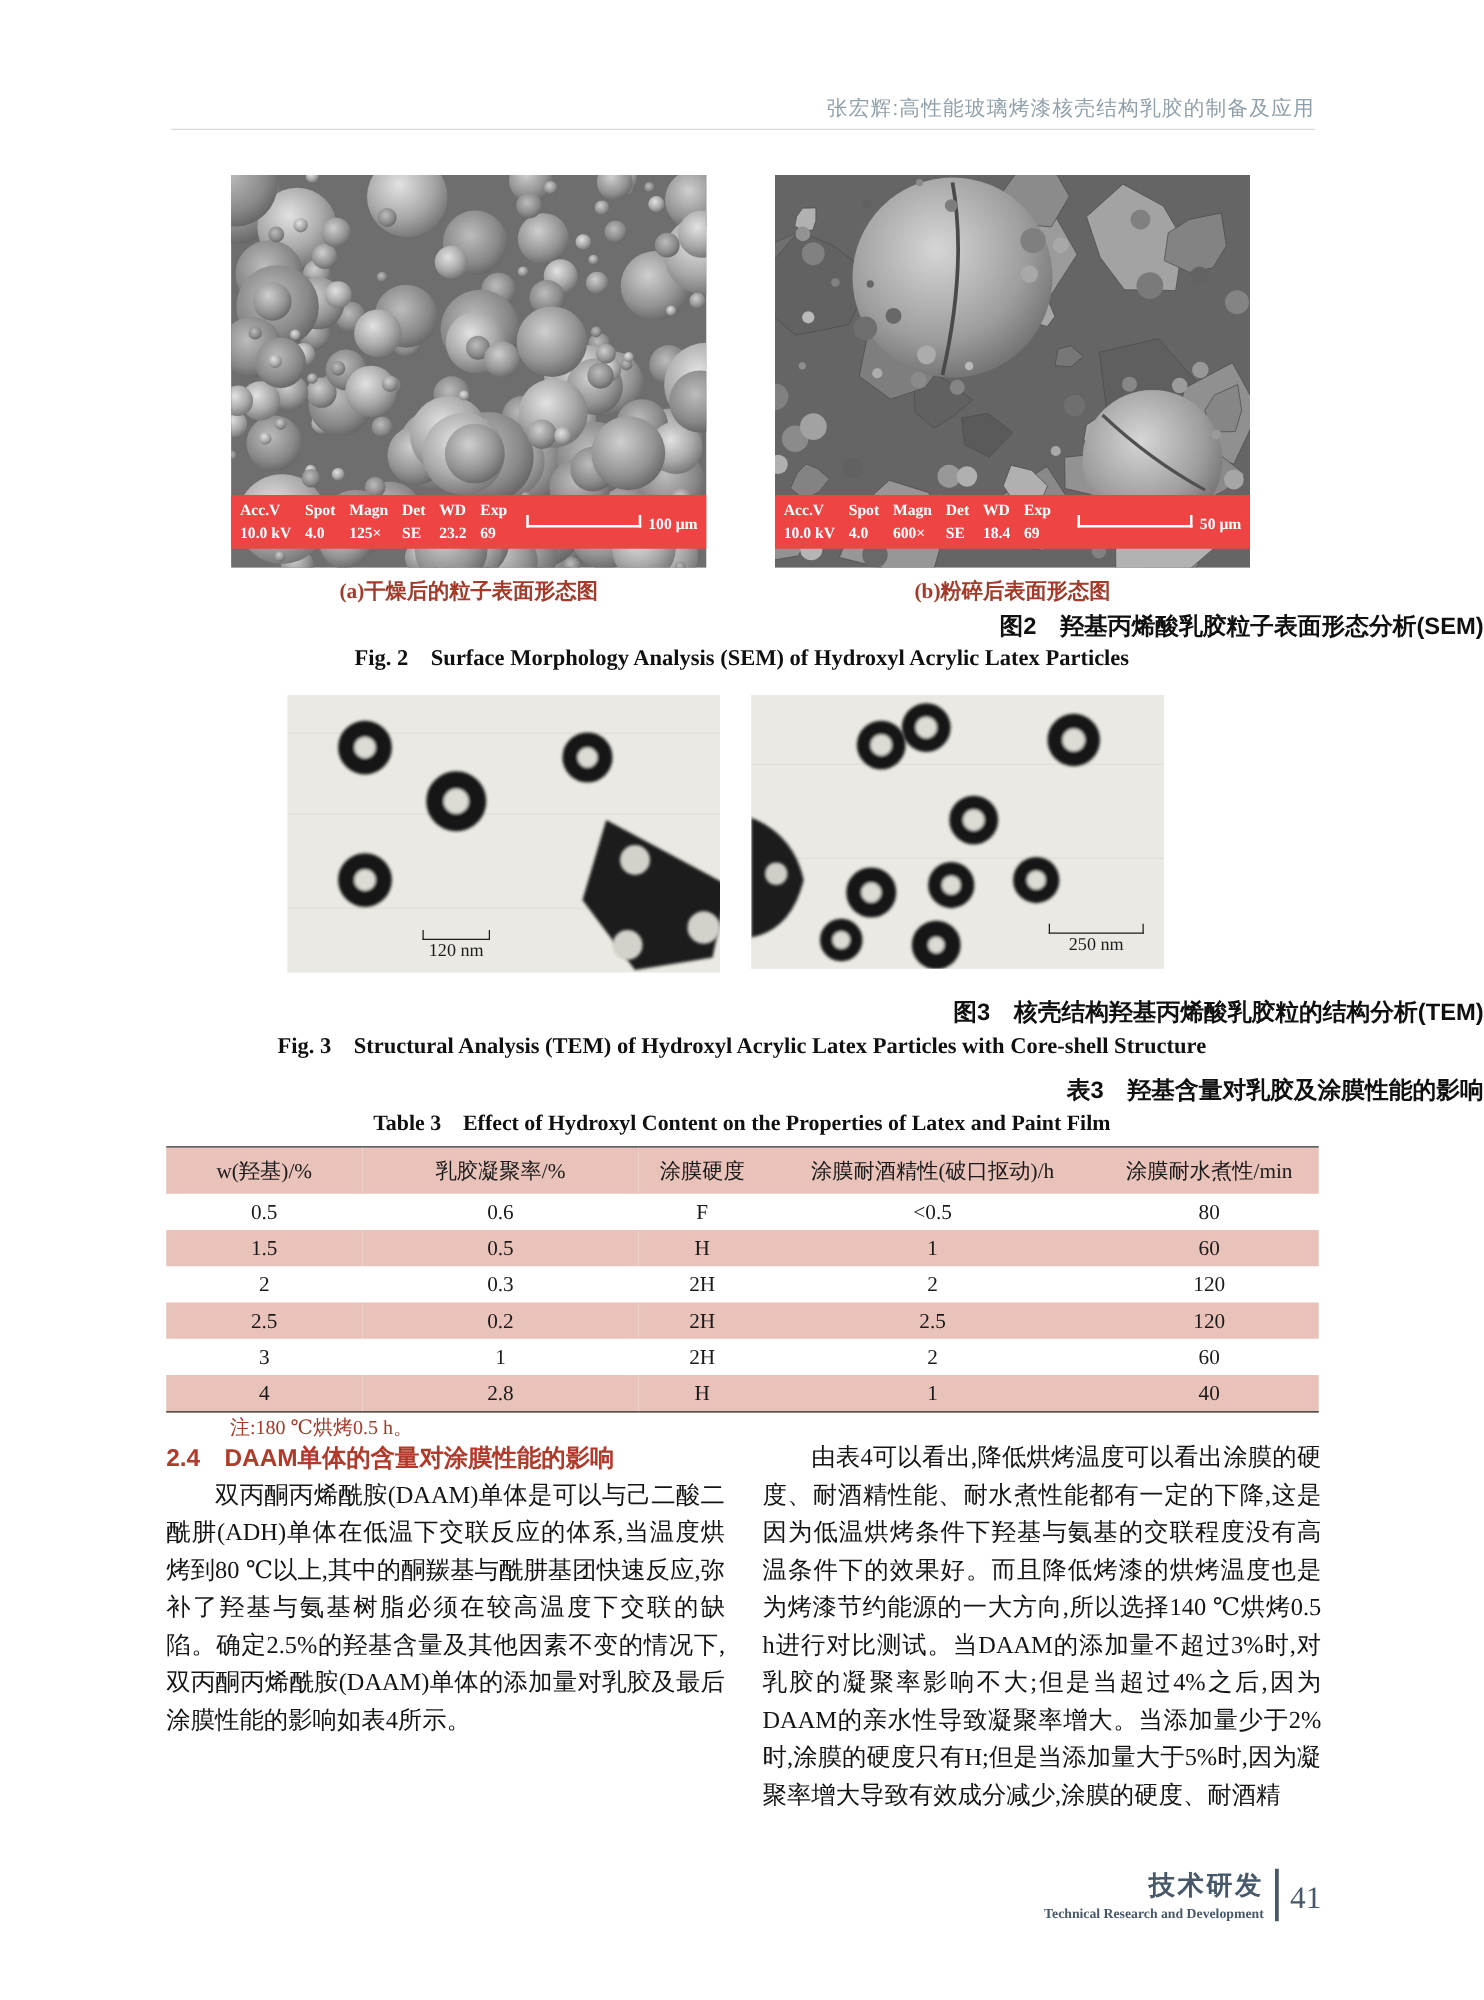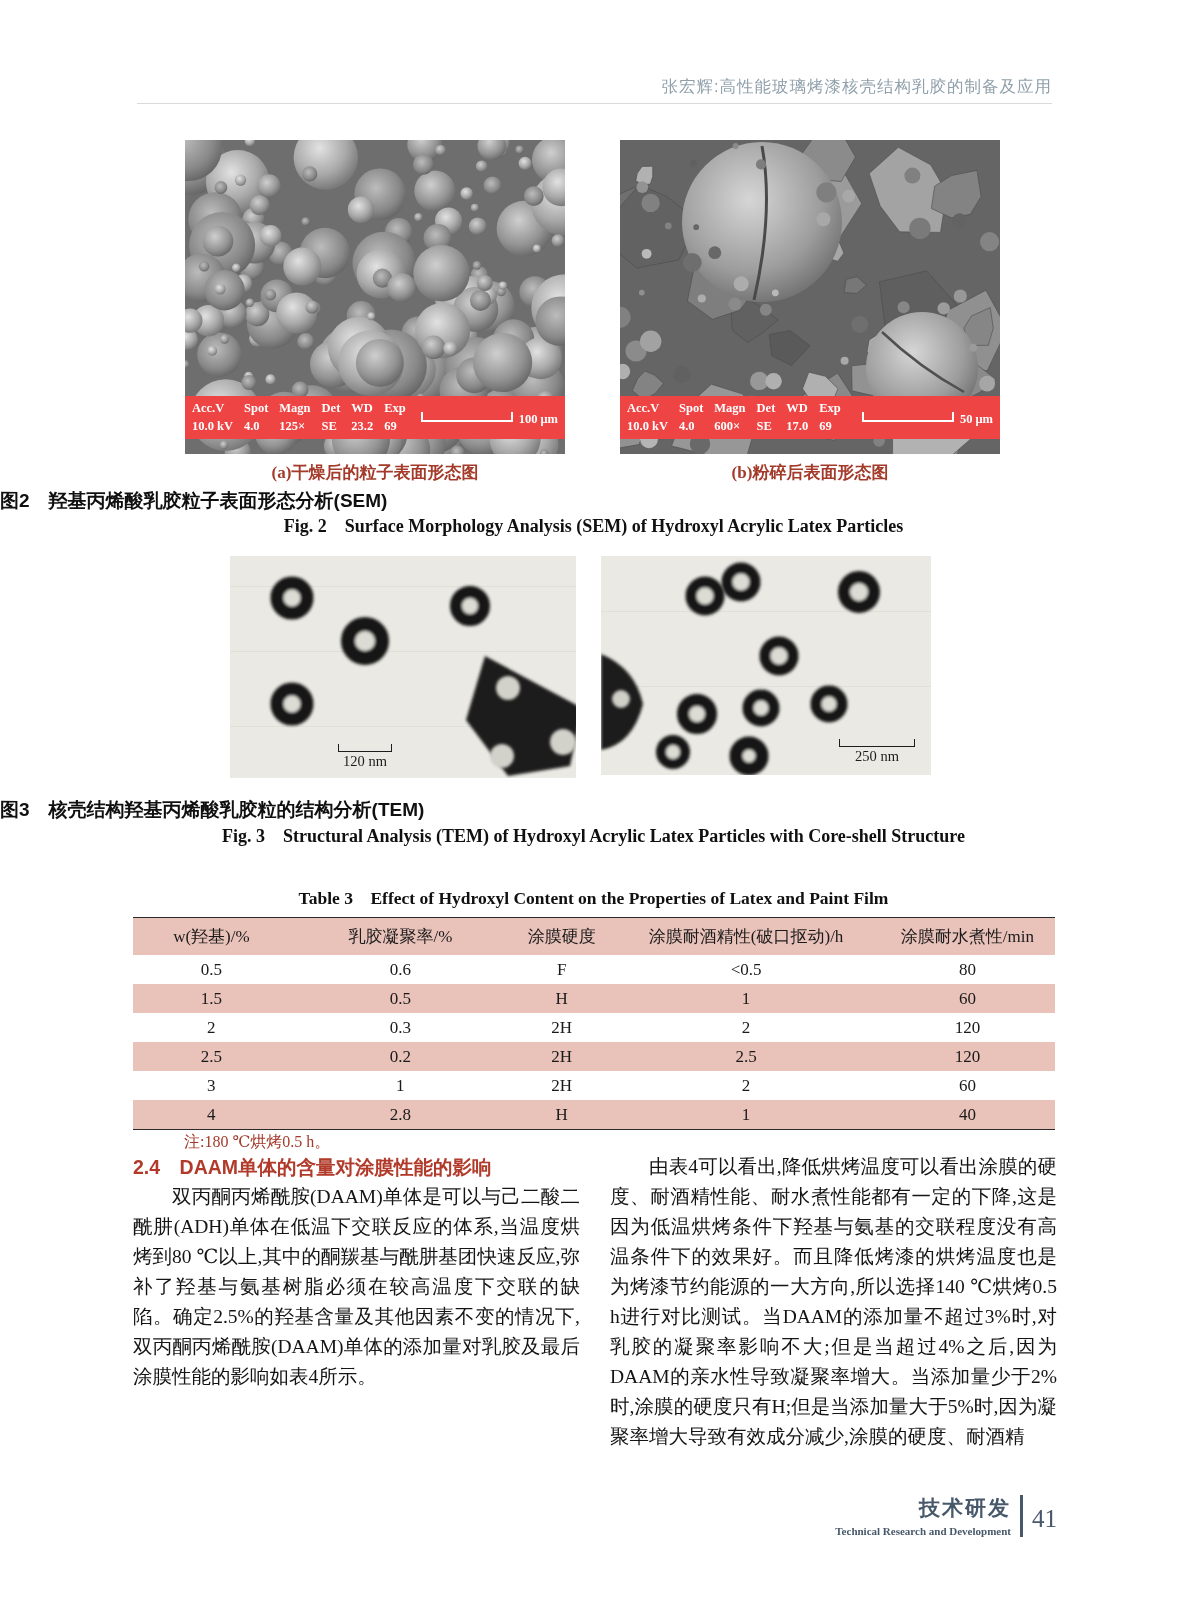--- a/index.html
+++ b/index.html
@@ -20,21 +20,21 @@
             font-family:"Liberation Serif",serif;font-weight:bold;}
   .meta-col{display:flex;flex-direction:column;white-space:nowrap;}
   .meta-scale{margin-left:auto;display:flex;align-items:flex-end;gap:6px;padding-bottom:9px;}
   .sline{width:88px;height:8px;border-left:2px solid #fff;border-right:2px solid #fff;border-bottom:2px solid #fff;}
   .meta-scale span{position:relative;top:7px;}
 
   .caption-ab{position:absolute;top:461px;width:380px;text-align:center;font-size:17px;font-weight:bold;
               color:#a33a2a;font-family:"Liberation Serif",serif;}
   #cap-a{left:185px;} #cap-b{left:620px;}
 
-  .title-cn{position:absolute;left:0;width:1187px;text-align:left;font-family:"Liberation Sans","DejaVu Sans",sans-serif;
+  .title-cn{position:absolute;left:0;width:1187px;text-align:right;font-family:"Liberation Sans","DejaVu Sans",sans-serif;
             font-weight:bold;font-size:19px;color:#101010;}
   .title-en{position:absolute;left:0;width:1187px;text-align:center;font-family:"Liberation Serif","DejaVu Serif",serif;
             font-weight:bold;font-size:18px;color:#101010;}
   #fig2-cn{top:488px;} #fig2-en{top:514px;}
   #fig3-cn{top:797px;} #fig3-en{top:824px;}
   #tbl3-cn{top:859px;} #tbl3-en{top:886px;font-size:17.5px;}
 
   
   .tem{position:absolute;top:556px;background:#eae9e4;}
   #tem-left{left:230px;width:346px;height:222px;}
@@ -416,21 +416,21 @@
         <div class="meta-col">
           <span>Magn</span>
           <span>600×</span>
         </div>
         <div class="meta-col">
           <span>Det</span>
           <span>SE</span>
         </div>
         <div class="meta-col">
           <span>WD</span>
-          <span>17.0</span>
+          <span>18.4</span>
         </div>
         <div class="meta-col">
           <span>Exp</span>
           <span>69</span>
         </div>
         <div class="meta-scale">
           <div class="sline"></div>
           <span>50 μm</span>
         </div>
       </div>
@@ -490,20 +490,21 @@
       </svg>
     <div class="tem-scale">
       <div class="bracket"></div>
       <span>250 nm</span>
     </div>
   </div>
 
   <div class="title-cn" id="fig3-cn">图3　核壳结构羟基丙烯酸乳胶粒的结构分析(TEM)</div>
   <div class="title-en" id="fig3-en">Fig. 3　Structural Analysis (TEM) of Hydroxyl Acrylic Latex Particles with Core-shell Structure</div>
 
+  <div class="title-cn" id="tbl3-cn">表3　羟基含量对乳胶及涂膜性能的影响</div>
   <div class="title-en" id="tbl3-en">Table 3　Effect of Hydroxyl Content on the Properties of Latex and Paint Film</div>
 
   <table id="table3">
     <colgroup>
       <col style="width:17%">
         <col style="width:24%">
         <col style="width:11%">
         <col style="width:29%">
         <col style="width:19%">
     </colgroup>

